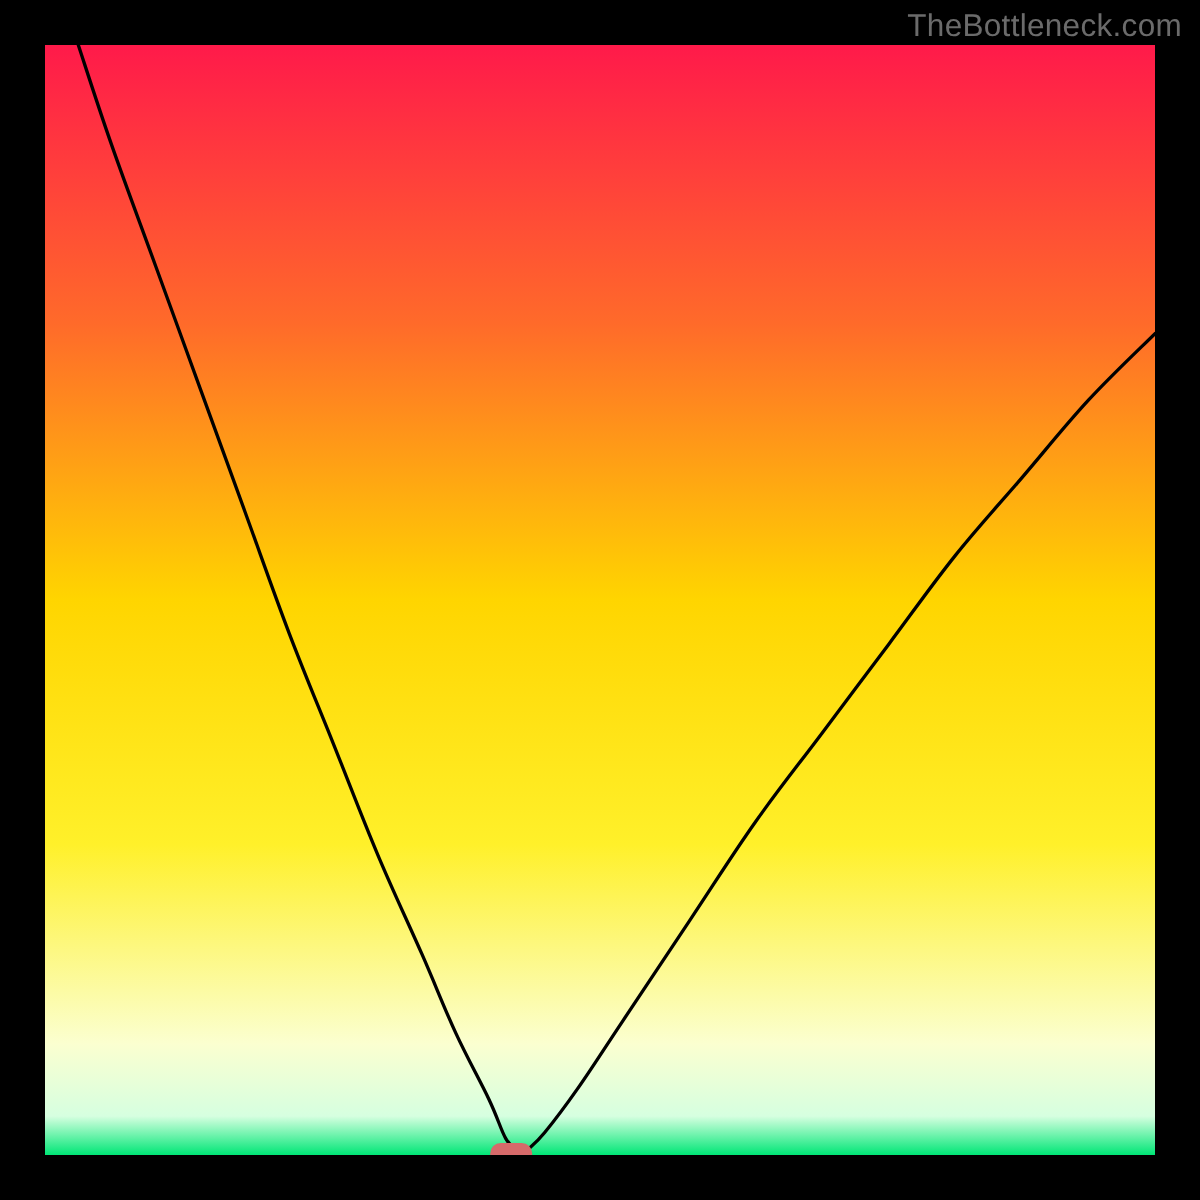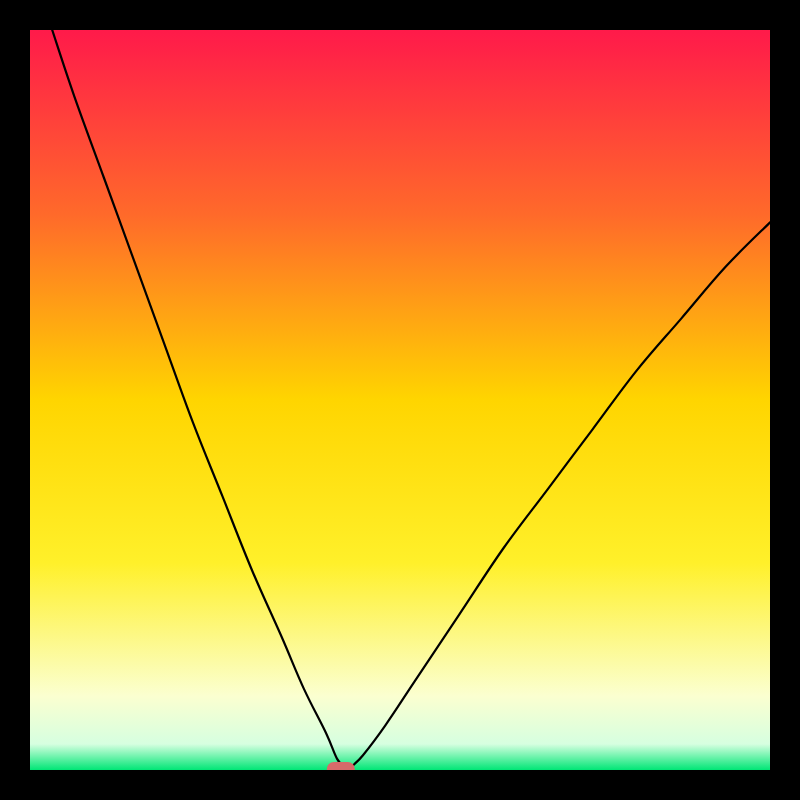--- a/index.html
+++ b/index.html
@@ -59,13 +59,14 @@
       <g id="curves">
           <path d="M 22.2 0 C 26.195999999999998 11.988000000000003, 35.076 39.96000000000002, 44.4 66.60000000000002 C 53.724 93.24000000000002, 63.344 118.696, 74 148 C 84.656 177.304, 92.94400000000002 200.09600000000003, 103.60000000000001 229.40000000000003 C 114.256 258.70400000000006, 122.54399999999998 281.496, 133.2 310.8 C 143.856 340.10400000000004, 152.144 364.22800000000007, 162.8 392.20000000000005 C 173.45600000000002 420.172, 181.744 439.56, 192.4 466.2 C 203.056 492.84, 211.344 514.892, 222 540.2 C 232.656 565.508, 242.276 585.4879999999999, 251.60000000000002 606.8 C 260.92400000000004 628.112, 265.808 641.284, 273.8 658.6 C 281.79200000000003 675.916, 290.00600000000003 690.346, 296 703 C 301.99399999999997 715.654, 303.77 722.906, 307.09999999999997 728.9 C 310.42999999999995 734.894, 313.168 734.968, 314.5 736.3" fill="none" stroke="#000" stroke-width="2.2" stroke-linecap="round"></path>
           <path d="M 321.9 736.3 C 323.89799999999997 734.302, 327.006 732.5260000000001, 333 725.2 C 338.994 717.874, 345.876 708.9200000000001, 355.2 695.6 C 364.524 682.28, 371.48 671.1800000000001, 384.8 651.2 C 398.12 631.22, 413.216 608.576, 429.2 584.6 C 445.18399999999997 560.624, 457.61600000000004 540.644, 473.6 518 C 489.584 495.356, 502.016 480.112, 518 458.8 C 533.984 437.488, 546.4159999999999 420.912, 562.4 399.59999999999997 C 578.384 378.28799999999995, 590.8159999999999 360.38, 606.8 340.4 C 622.784 320.41999999999996, 635.216 307.24800000000005, 651.2 288.6 C 667.1840000000001 269.952, 679.6159999999999 254.11599999999996, 695.5999999999999 236.79999999999995 C 711.584 219.48399999999995, 732.008 200.39199999999997, 740 192.39999999999998" fill="none" stroke="#000" stroke-width="2.2" stroke-linecap="round"></path>
         </g>
       <g id="marker-g">
           <rect x="296.8" y="732" width="28" height="14" rx="7" ry="7" fill="#d66a6a"></rect>
         </g>
     </svg>
   </div>
 
+  <div class="watermark">TheBottleneck.com</div>
 </div>
 
 </body></html>

